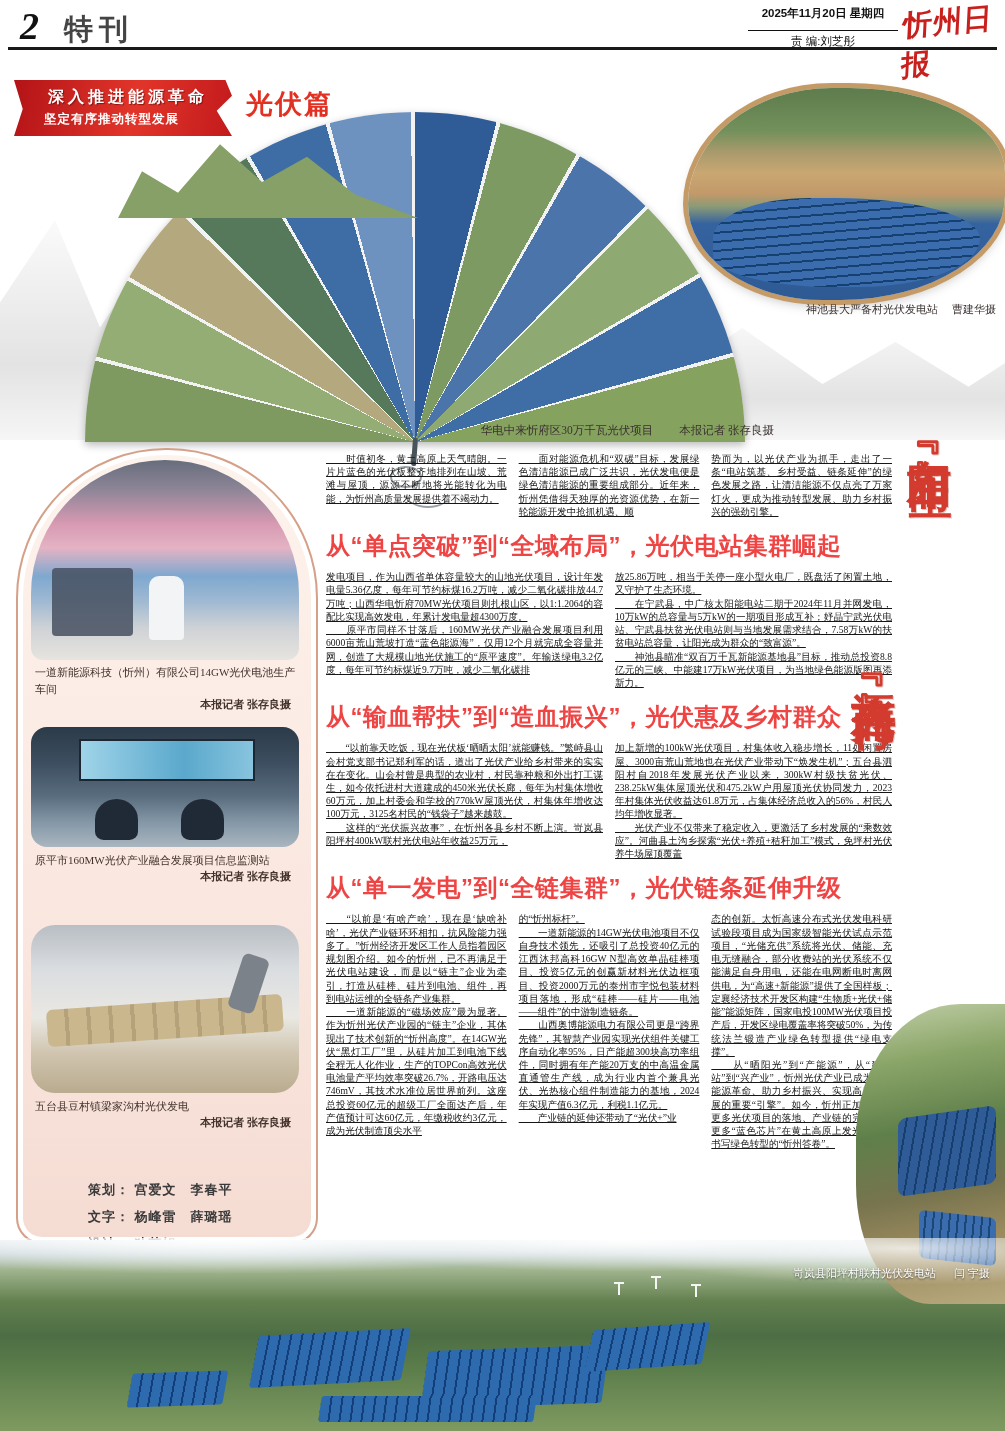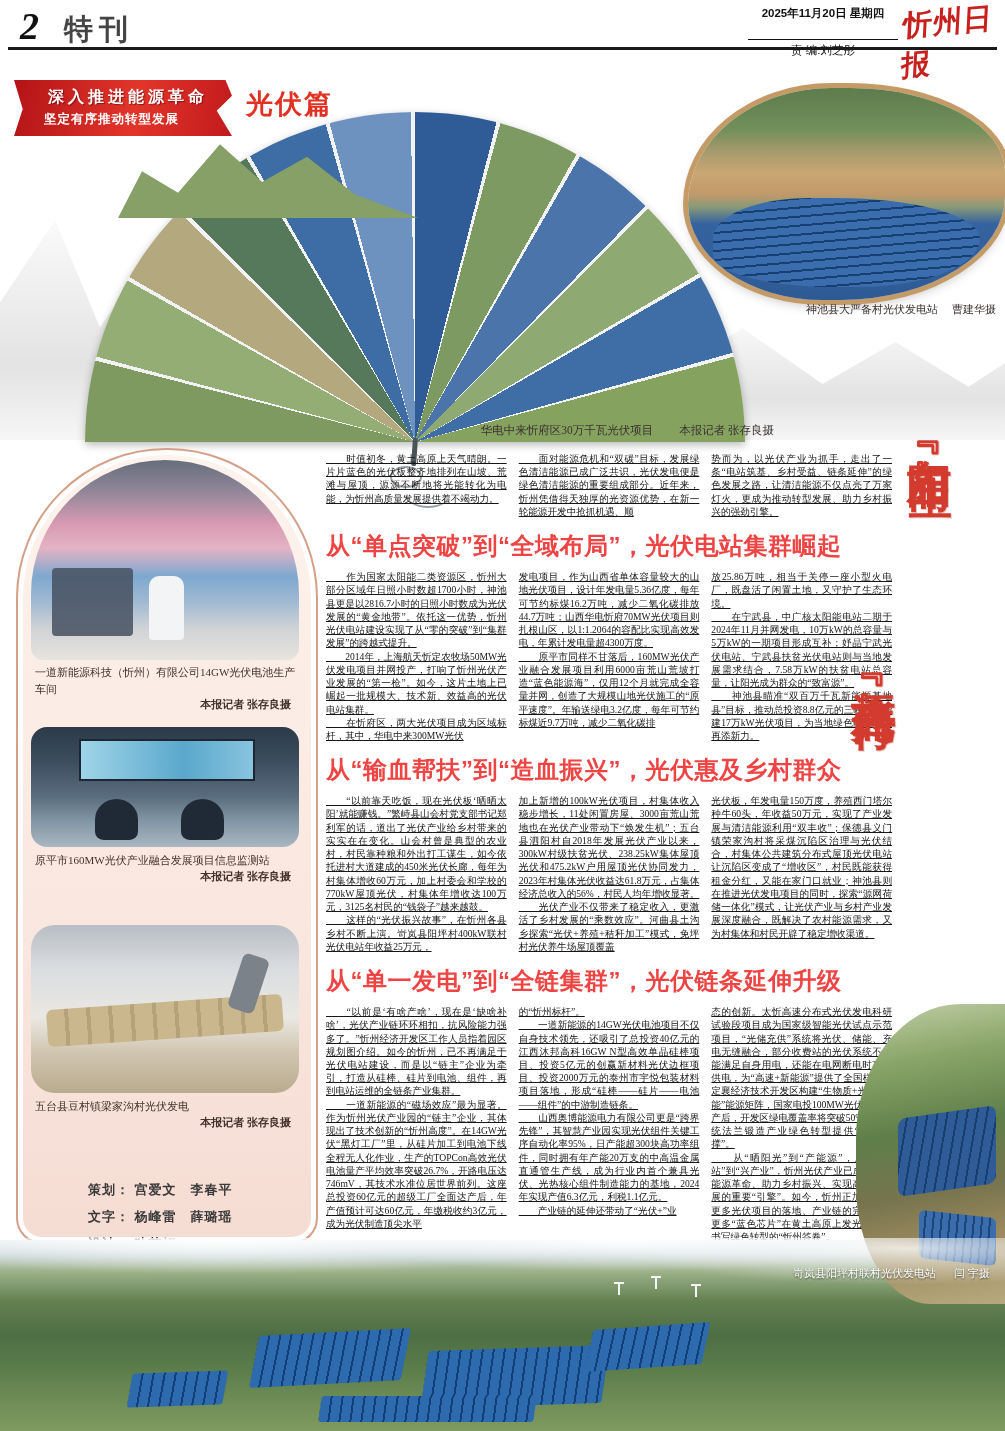--- a/index.html
+++ b/index.html
@@ -7,21 +7,21 @@
         overflow:hidden;font-family:"Liberation Serif",serif;color:#1c1c1c;}
   .abs{position:absolute;}
 
   
   #pgnum{left:20px;top:4px;font-family:"Liberation Serif",serif;font-style:italic;
          font-weight:900;font-size:38px;color:#111;}
   #secname{left:64px;top:10px;font-family:"Liberation Sans",sans-serif;font-weight:700;
            font-size:29px;color:#444;letter-spacing:6px;}
   #dateblock{left:748px;top:6px;width:150px;text-align:center;
              font-family:"Liberation Sans",sans-serif;}
-  #dateblock .d{font-size:11.5px;font-weight:700;color:#111;padding-bottom:18px;
+  #dateblock .d{font-size:11.5px;font-weight:700;color:#111;padding-bottom:9px;
                 border-bottom:1.5px solid #111;}
   #dateblock .e{font-size:11.5px;color:#111;padding-top:3px;}
   #masthead{left:902px;top:2px;font-size:29px;font-weight:900;color:#c8201d;
             font-family:"Liberation Serif",serif;transform:rotate(-5deg) skewX(-8deg);
             letter-spacing:1px;}
   #hdr-rule{left:8px;top:47px;width:989px;height:3px;background:#191919;}
 
   
   #banner{left:14px;top:80px;width:218px;height:56px;
           background:linear-gradient(100deg,#b31317 0%,#e2352a 55%,#c21a1c 100%);
@@ -252,37 +252,33 @@
 
   <div class="abs" id="article">
     <div class="cols">
       <div class="col">　　时值初冬，黄土高原上天气晴朗。一片片蓝色的光伏板整齐地排列在山坡、荒滩与屋顶，源源不断地将光能转化为电能，为忻州高质量发展提供着不竭动力。</div>
       <div class="col">　　面对能源危机和“双碳”目标，发展绿色清洁能源已成广泛共识，光伏发电便是绿色清洁能源的重要组成部分。近年来，忻州凭借得天独厚的光资源优势，在新一轮能源开发中抢抓机遇、顺</div>
       <div class="col">势而为，以光伏产业为抓手，走出了一条“电站筑基、乡村受益、链条延伸”的绿色发展之路，让清洁能源不仅点亮了万家灯火，更成为推动转型发展、助力乡村振兴的强劲引擎。</div>
     </div>
 
     <h2 class="sec">从“单点突破”到“全域布局”，光伏电站集群崛起</h2>
     <div class="cols">
-      <div class="col">　　作为国家太阳能二类资源区，忻州大部分区域年日照小时数超1700小时，神池县更是以2816.7小时的日照小时数成为光伏发展的“黄金地带”。依托这一优势，忻州光伏电站建设实现了从“零的突破”到“集群发展”的跨越式提升。
-　　2014年，上海航天忻定农牧场50MW光伏发电项目并网投产，打响了忻州光伏产业发展的“第一枪”。如今，这片土地上已崛起一批规模大、技术新、效益高的光伏电站集群。
-　　在忻府区，两大光伏项目成为区域标杆，其中，华电中来300MW光伏</div>
       <div class="col">发电项目，作为山西省单体容量较大的山地光伏项目，设计年发电量5.36亿度，每年可节约标煤16.2万吨，减少二氧化碳排放44.7万吨；山西华电忻府70MW光伏项目则扎根山区，以1:1.2064的容配比实现高效发电，年累计发电量超4300万度。
 　　原平市同样不甘落后，160MW光伏产业融合发展项目利用6000亩荒山荒坡打造“蓝色能源海”，仅用12个月就完成全容量并网，创造了大规模山地光伏施工的“原平速度”。年输送绿电3.2亿度，每年可节约标煤近9.7万吨，减少二氧化碳排</div>
       <div class="col">放25.86万吨，相当于关停一座小型火电厂，既盘活了闲置土地，又守护了生态环境。
 　　在宁武县，中广核太阳能电站二期于2024年11月并网发电，10万kW的总容量与5万kW的一期项目形成互补；妤晶宁武光伏电站、宁武县扶贫光伏电站则与当地发展需求结合，7.58万kW的扶贫电站总容量，让阳光成为群众的“致富源”。
 　　神池县瞄准“双百万千瓦新能源基地县”目标，推动总投资8.8亿元的三峡、中能建17万kW光伏项目，为当地绿色能源版图再添新力。</div>
     </div>
 
     <h2 class="sec">从“输血帮扶”到“造血振兴”，光伏惠及乡村群众</h2>
     <div class="cols">
       <div class="col">　　“以前靠天吃饭，现在光伏板‘晒晒太阳’就能赚钱。”繁峙县山会村党支部书记郑利军的话，道出了光伏产业给乡村带来的实实在在变化。山会村曾是典型的农业村，村民靠种粮和外出打工谋生，如今依托进村大道建成的450米光伏长廊，每年为村集体增收60万元，加上村委会和学校的770kW屋顶光伏，村集体年增收达100万元，3125名村民的“钱袋子”越来越鼓。
 　　这样的“光伏振兴故事”，在忻州各县乡村不断上演。岢岚县阳坪村400kW联村光伏电站年收益25万元，</div>
       <div class="col">加上新增的100kW光伏项目，村集体收入稳步增长，11处闲置房屋、3000亩荒山荒地也在光伏产业带动下“焕发生机”；五台县泗阳村自2018年发展光伏产业以来，300kW村级扶贫光伏、238.25kW集体屋顶光伏和475.2kW户用屋顶光伏协同发力，2023年村集体光伏收益达61.8万元，占集体经济总收入的56%，村民人均年增收显著。
 　　光伏产业不仅带来了稳定收入，更激活了乡村发展的“乘数效应”。河曲县土沟乡探索“光伏+养殖+秸秆加工”模式，免坪村光伏养牛场屋顶覆盖</div>
-      <div class="col">光伏板，年发电量150万度，养殖西门塔尔种牛60头，年收益50万元，实现了产业发展与清洁能源利用“双丰收”；保德县义门镇荣家沟村将采煤沉陷区治理与光伏结合，村集体公共建筑分布式屋顶光伏电站让沉陷区变成了“增收区”，村民既能获得租金分红，又能在家门口就业；神池县则在推进光伏发电项目的同时，探索“源网荷储一体化”模式，让光伏产业与乡村产业发展深度融合，既解决了农村能源需求，又为村集体和村民开辟了稳定增收渠道。</div>
     </div>
 
     <h2 class="sec">从“单一发电”到“全链集群”，光伏链条延伸升级</h2>
     <div class="cols">
       <div class="col">　　“以前是‘有啥产啥’，现在是‘缺啥补啥’，光伏产业链环环相扣，抗风险能力强多了。”忻州经济开发区工作人员指着园区规划图介绍。如今的忻州，已不再满足于光伏电站建设，而是以“链主”企业为牵引，打造从硅棒、硅片到电池、组件，再到电站运维的全链条产业集群。
 　　一道新能源的“磁场效应”最为显著。作为忻州光伏产业园的“链主”企业，其体现出了技术创新的“忻州高度”。在14GW光伏“黑灯工厂”里，从硅片加工到电池下线全程无人化作业，生产的TOPCon高效光伏电池量产平均效率突破26.7%，开路电压达746mV，其技术水准位居世界前列。这座总投资60亿元的超级工厂全面达产后，年产值预计可达60亿元，年缴税收约3亿元，成为光伏制造顶尖水平</div>
       <div class="col">的“忻州标杆”。
 　　一道新能源的14GW光伏电池项目不仅自身技术领先，还吸引了总投资40亿元的江西沐邦高科16GW N型高效单晶硅棒项目、投资5亿元的创赢新材料光伏边框项目、投资2000万元的泰州市宇悦包装材料项目落地，形成“硅棒——硅片——电池——组件”的中游制造链条。
 　　山西奥博能源电力有限公司更是“跨界先锋”，其智慧产业园实现光伏组件关键工序自动化率95%，日产能超300块高功率组件，同时拥有年产能20万支的中高温金属直通管生产线，成为行业内首个兼具光伏、光热核心组件制造能力的基地，2024年实现产值6.3亿元，利税1.1亿元。
 　　产业链的延伸还带动了“光伏+”业</div>

